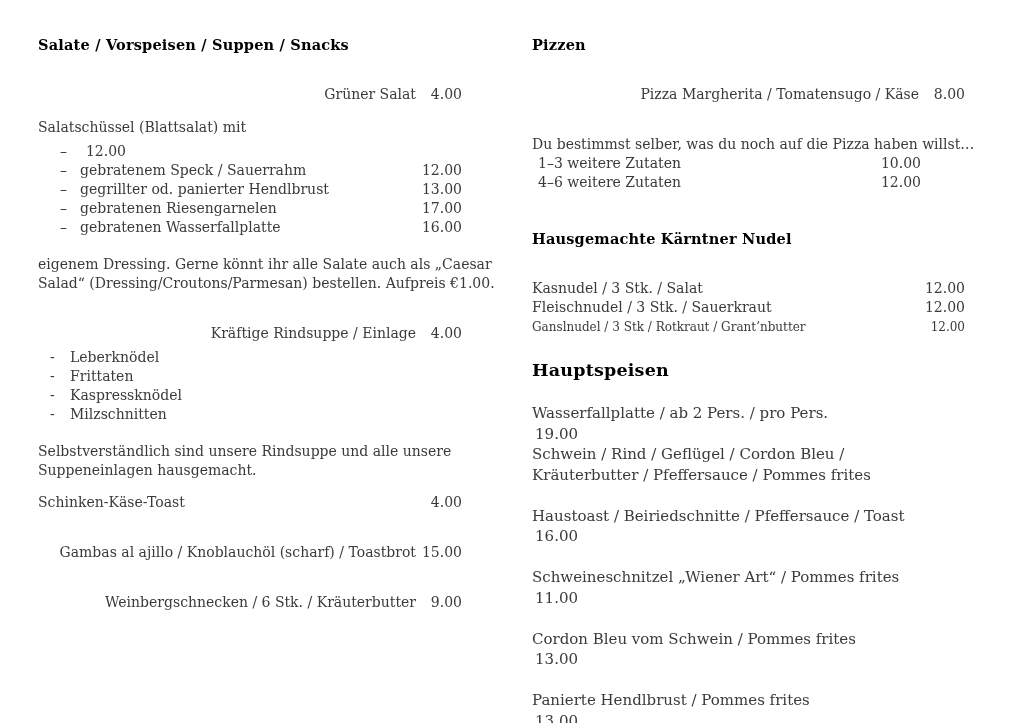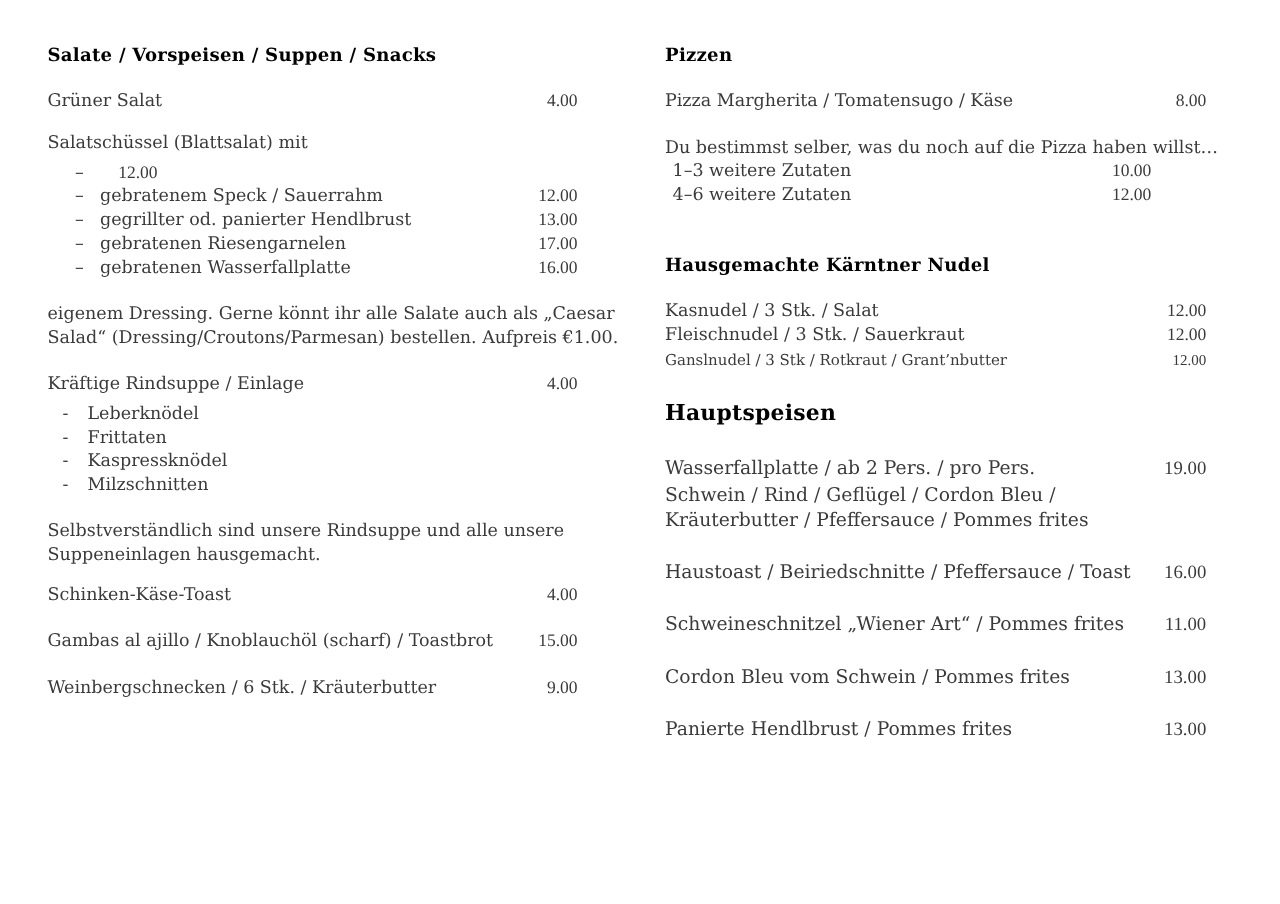--- a/index.html
+++ b/index.html
@@ -19,44 +19,44 @@
     font-size:14.5px; line-height:19px;
     letter-spacing:0.2px;
   }
   .heading-large { font-size:17.5px; line-height:23px; }
 
   .row {
     display:flex; justify-content:space-between; align-items:baseline;
     font-size:14px; line-height:19px;
   }
   .row .name { white-space:nowrap; }
-  .price { text-align:right; white-space:nowrap; min-width:46px;font-family:Liberation Serif, serif; }
+  .price { text-align:right; white-space:nowrap; min-width:46px; }
 
   .opt-row { display:flex; align-items:baseline; font-size:14px; line-height:19px; }
   .opt-row .dash  { width:20px; margin-left:22px; flex:0 0 auto; }
   .opt-row.soup .dash { margin-left:12px; }
   .opt-row .name { flex:1 1 auto; white-space:nowrap; }
 
   .note { font-size:14px; line-height:19px; white-space:nowrap; }
 
   .intro { font-size:14px; line-height:19px; white-space:nowrap; }
   .extra-row .name { padding-left:6px; }
   .extra-row .price { padding-right:44px;margin-left:36px; }
 
   .larger { font-size:12px; line-height:21px; }
 
-  .main-row { font-size:15px; line-height:20.5px; }
+  .main-row { font-size:15px; line-height:20.5px;flex-direction:column; }
   .multi .sub-line { font-size:15px; line-height:20.5px; white-space:nowrap; }
 
   
   .mt5  { margin-top:5px; }
   .mt13 { margin-top:13px; }
   .mt14 { margin-top:14px; }
   .mt18 { margin-top:18px; }
-  .mt19 { margin-top:18px; }
+  .mt19 { margin-top:31px;justify-content:flex-end; }
   .mt20 { margin-top:20.5px; }
   .mt21 { margin-top:21px; }
   .mt37 { margin-top:37px; }
 </style>
 </head>
 <body>
 
 <div class="col col-left">
 
   <div class="heading">Salate / Vorspeisen / Suppen / Snacks</div>

